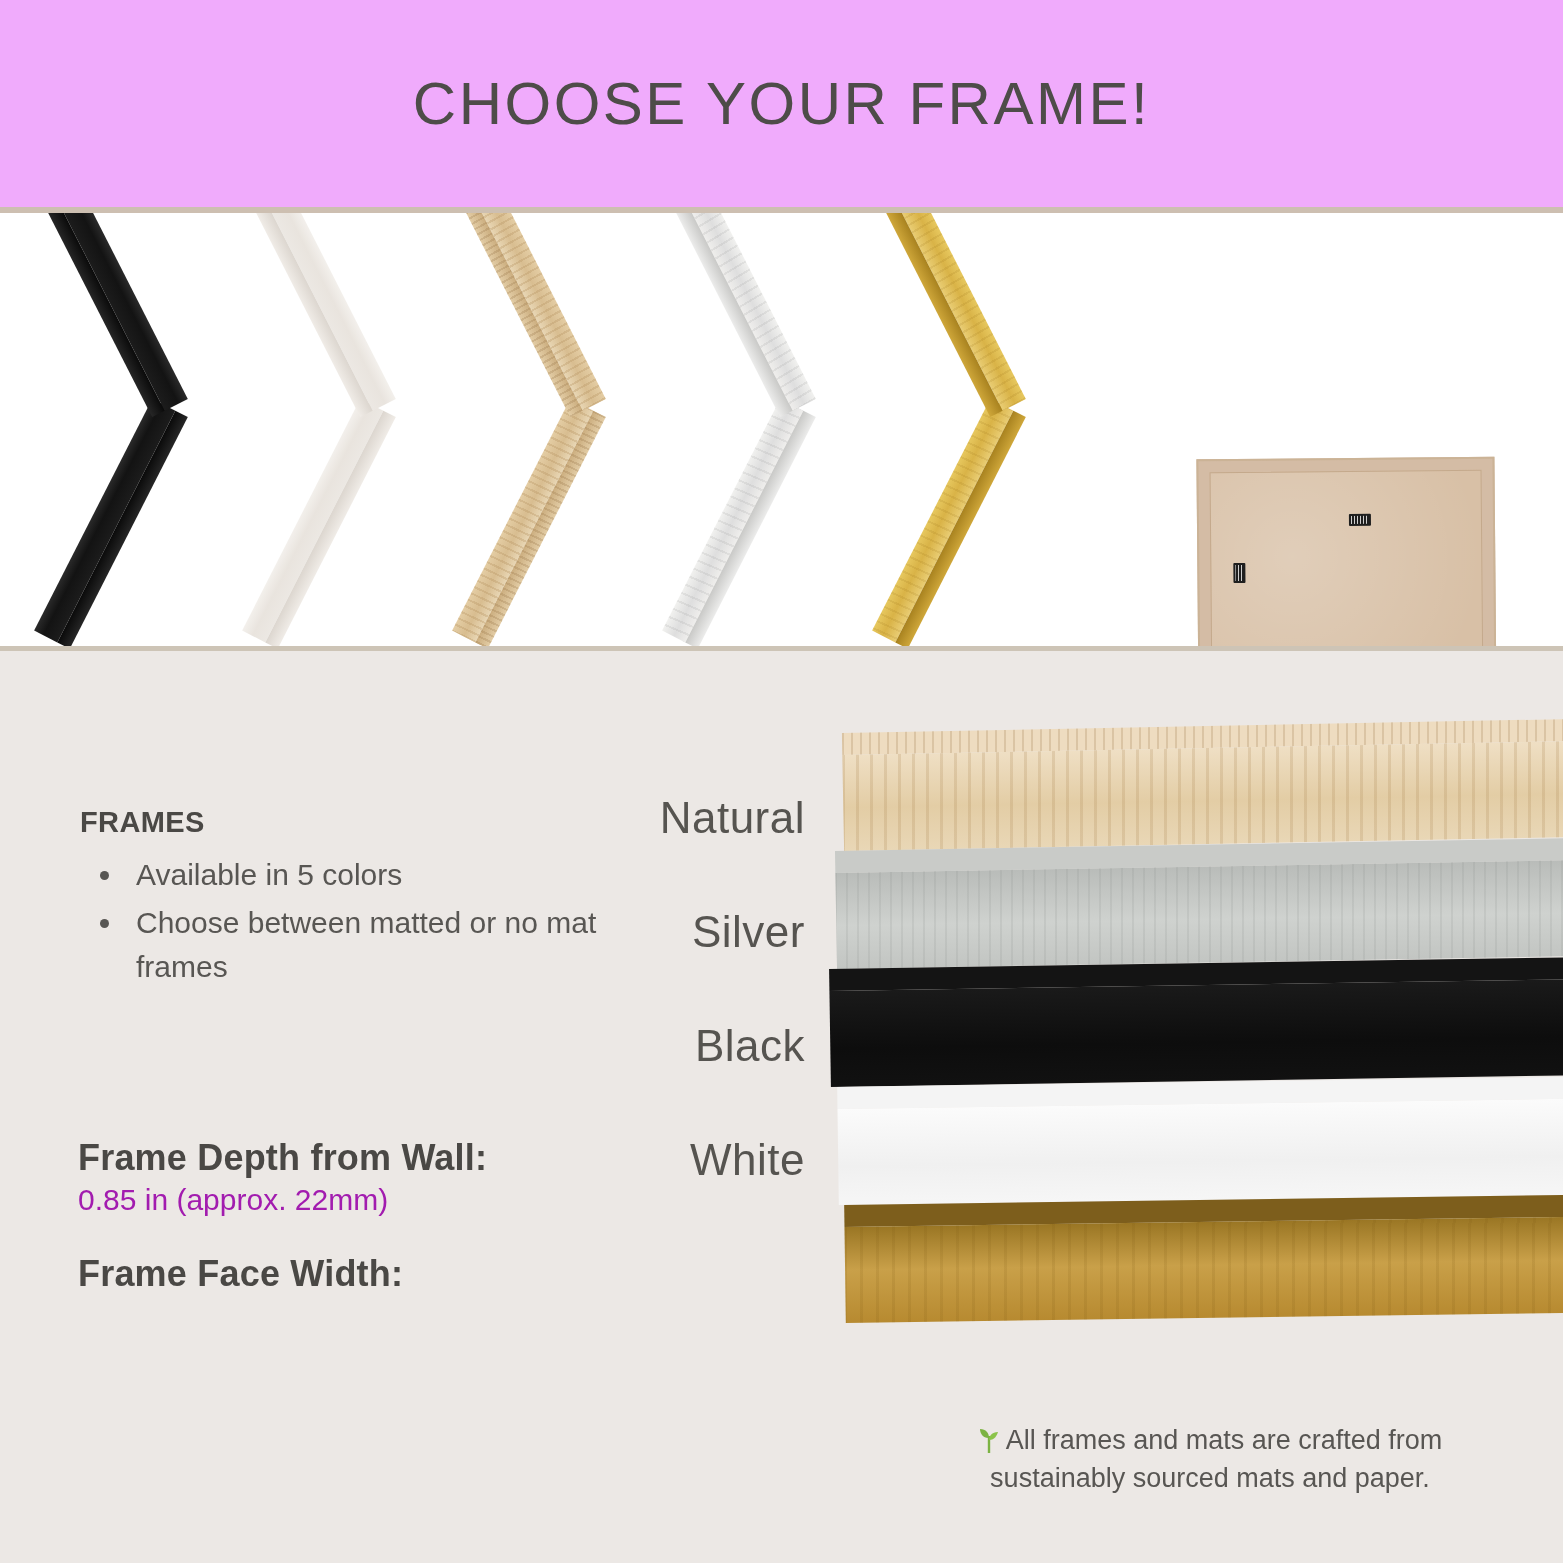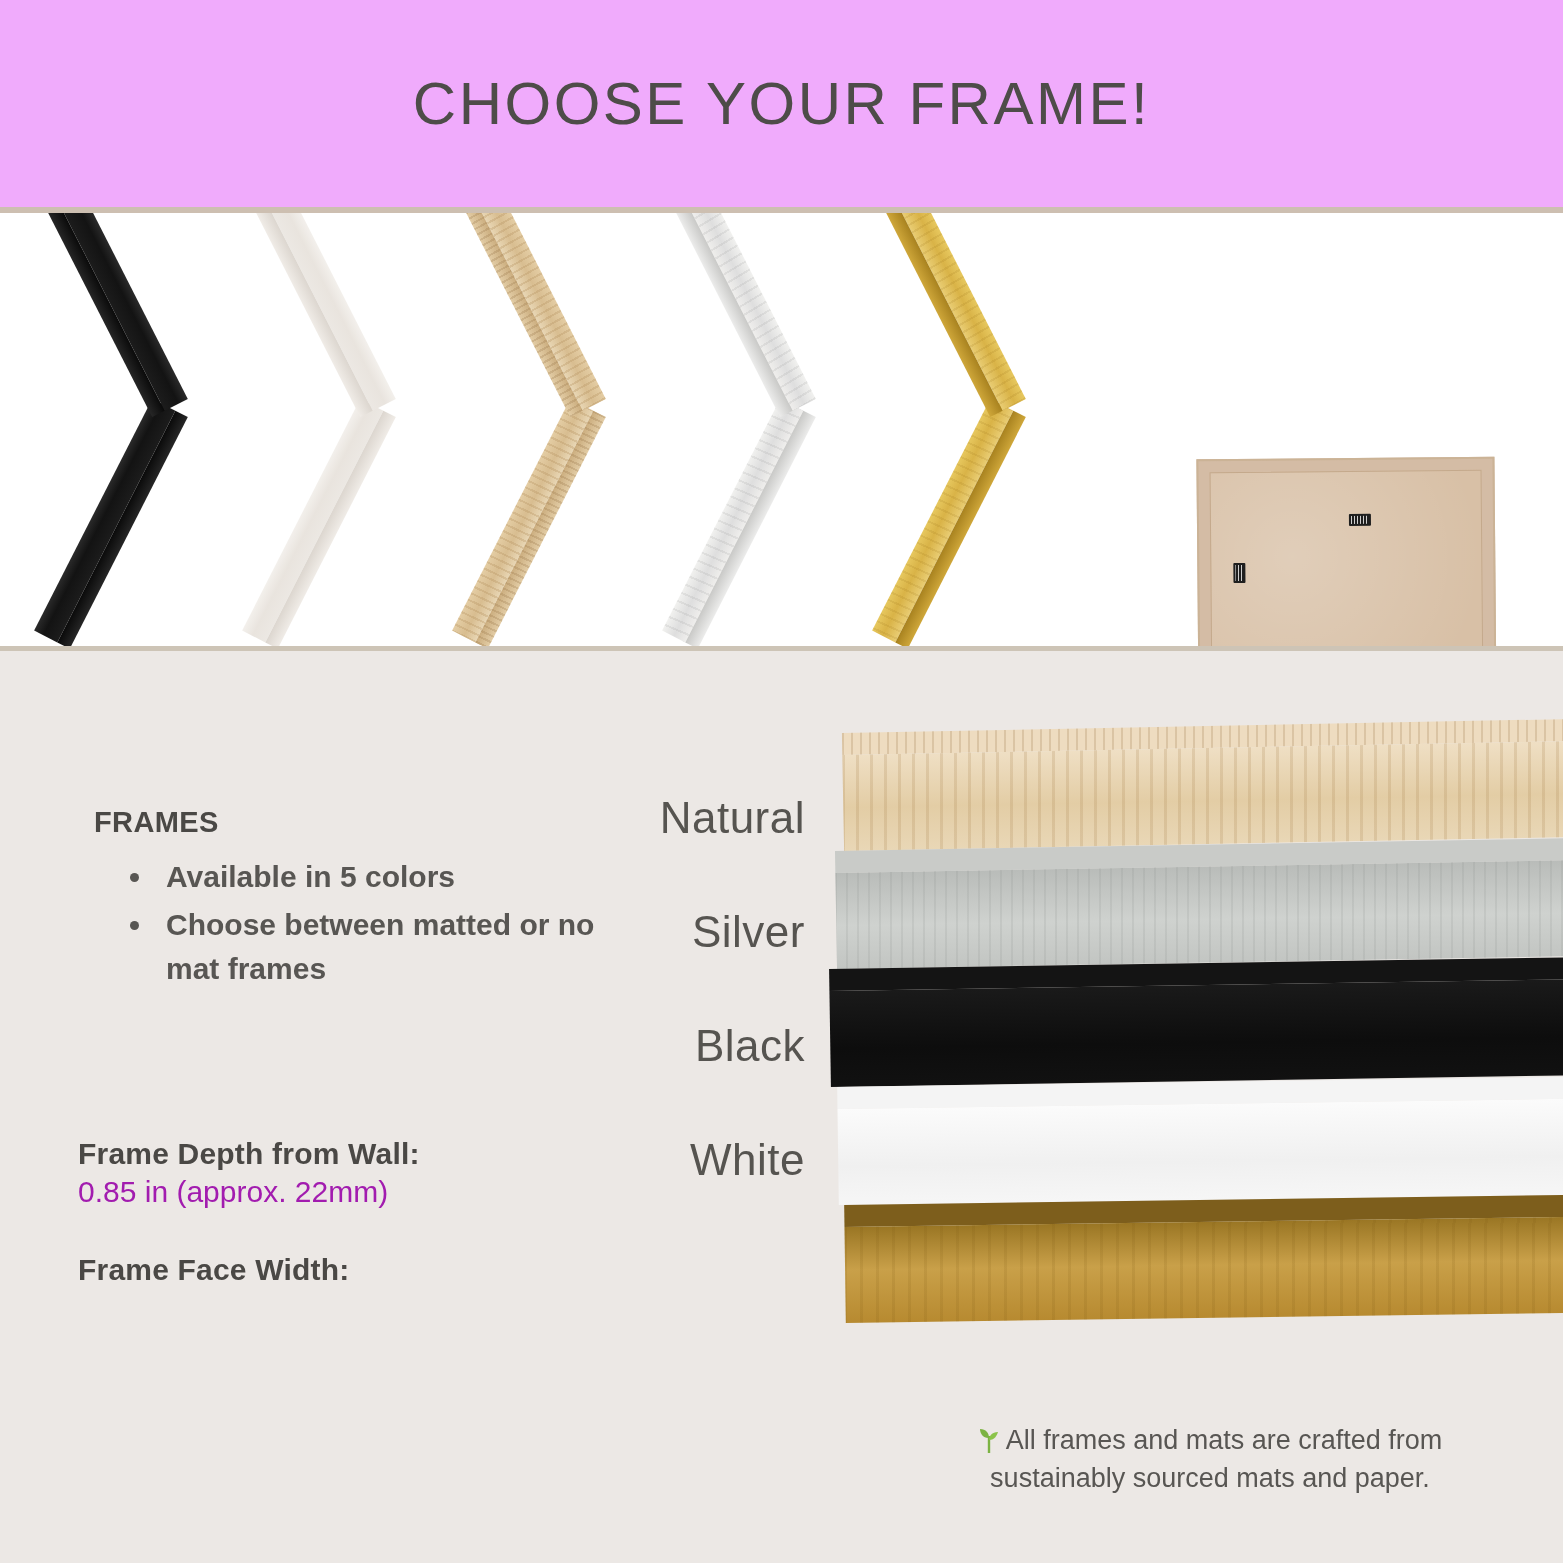--- a/index.html
+++ b/index.html
@@ -167,37 +167,36 @@
     left: 0; top: 651px;
     width: 1563px;
     height: 912px;
     background: #ece8e5;
     overflow: hidden;
   }
 
   
   .info-col {
     position: absolute;
-    left: 94px;
+    left: 80px;
     top: 155px;
     width: 520px;
     color: #4f4d4a;
   }
   .info-heading {
     font-size: 29px;
     font-weight: bold;
     letter-spacing: .4px;
     color: #4a4845;
     margin: 0 0 14px 0;
   }
   .bullets {
     list-style: none;
-    margin: 16px;
+    margin: 0;
     padding: 0;
-    font-weight: bold;
   }
   .bullets li {
     position: relative;
     font-size: 30px;
     line-height: 1.47;
     color: #585653;
     padding-left: 56px;
     margin-bottom: 4px;
   }
   .bullets li .dot {
@@ -205,21 +204,21 @@
     left: 20px;
     top: 18px;
     width: 9px;
     height: 9px;
     border-radius: 50%;
     background: #585653;
   }
 
   .spec-block { margin-top: 0; }
   .spec-label {
-    font-size: 30px;
+    font-size: 36px;
     font-weight: bold;
     color: #4a4845;
     margin: 0;
     letter-spacing: .2px;
   }
   .spec-value {
     font-size: 30px;
     color: #a21caf;
     margin: 4px 0 0 0;
   }

